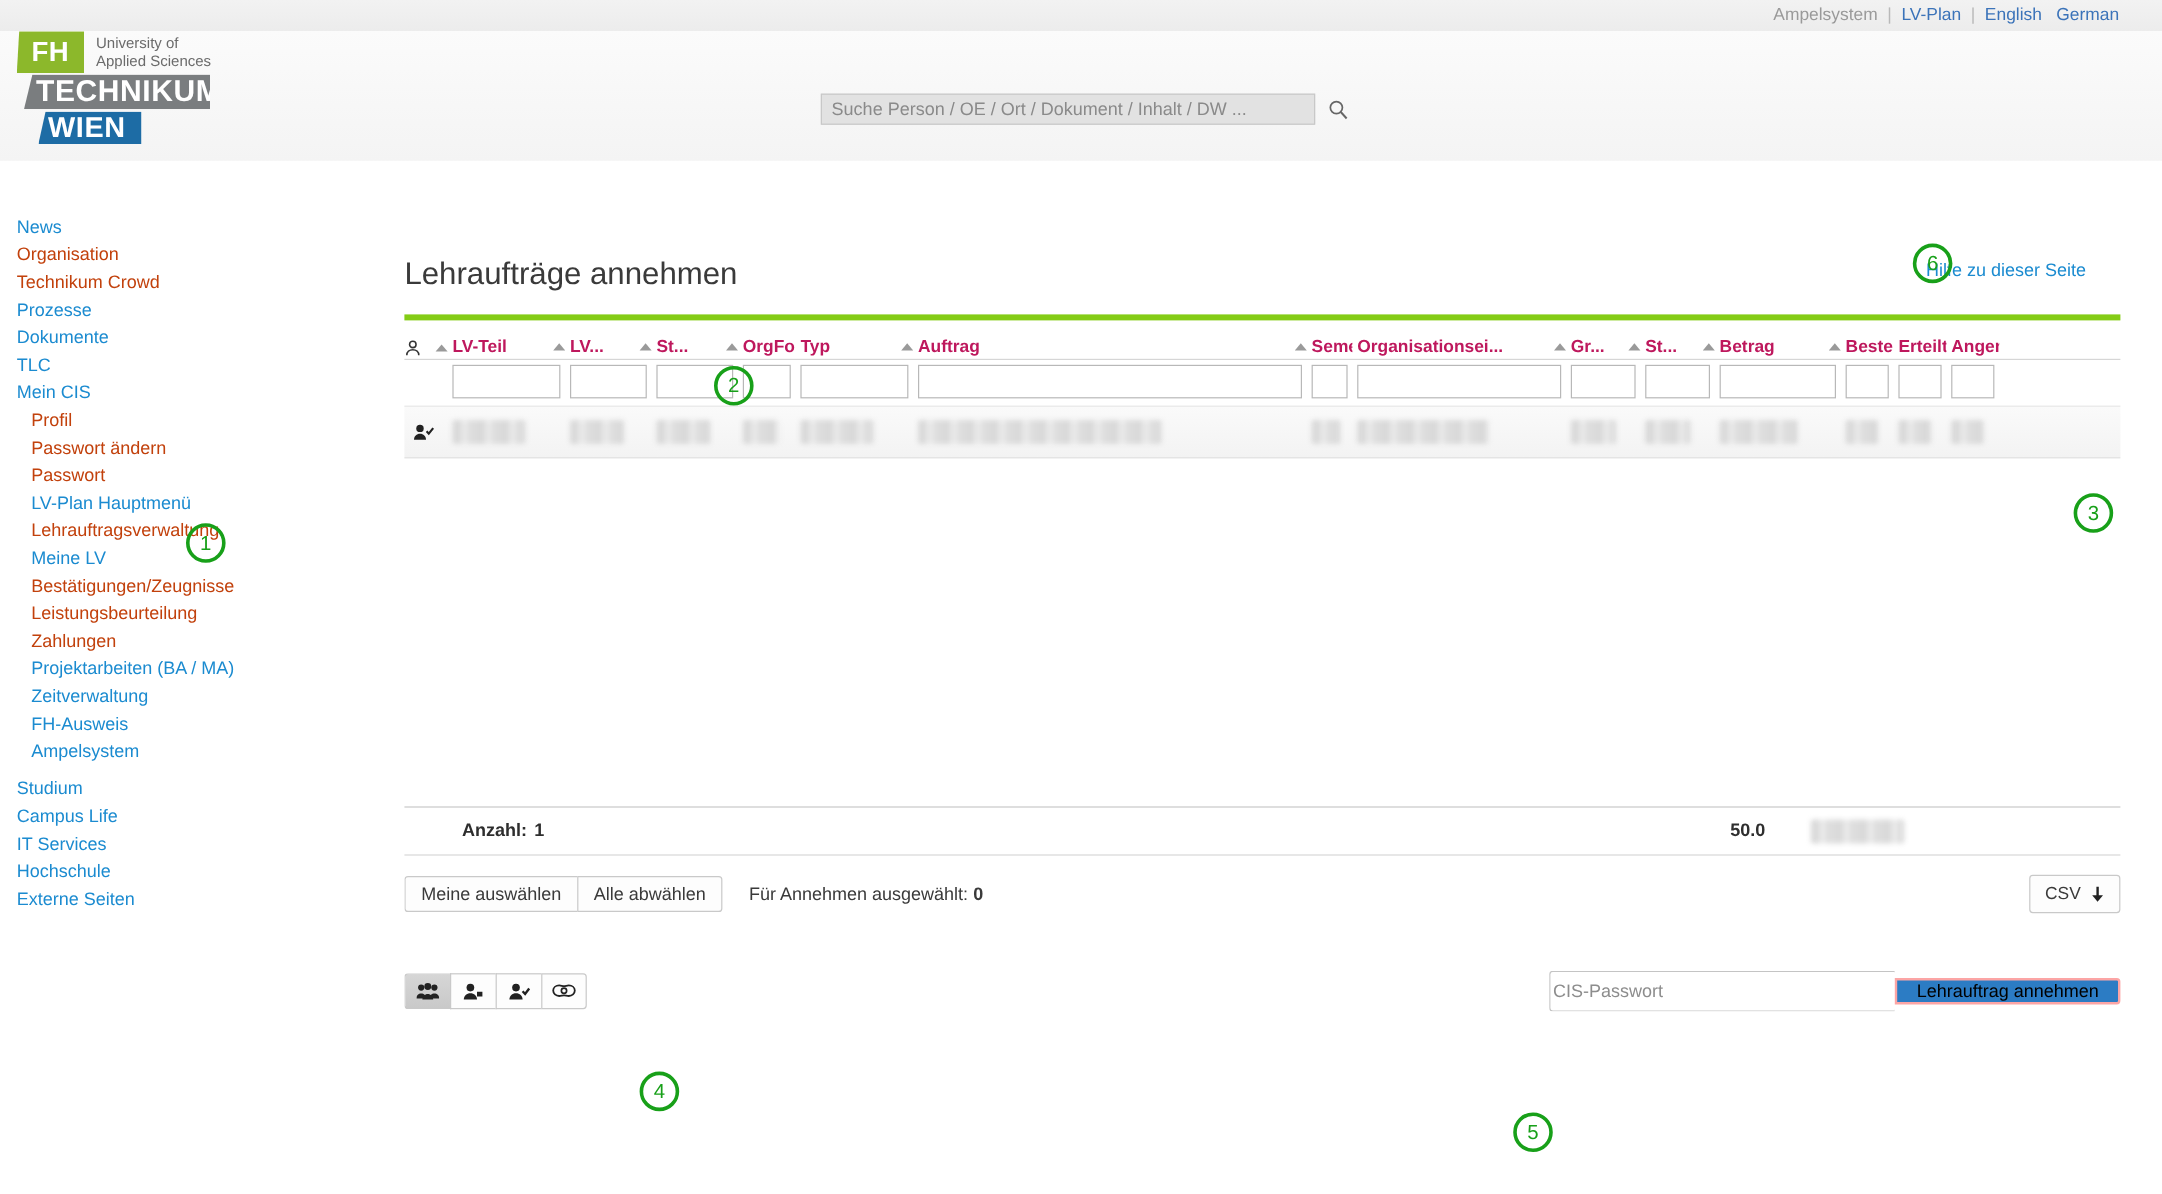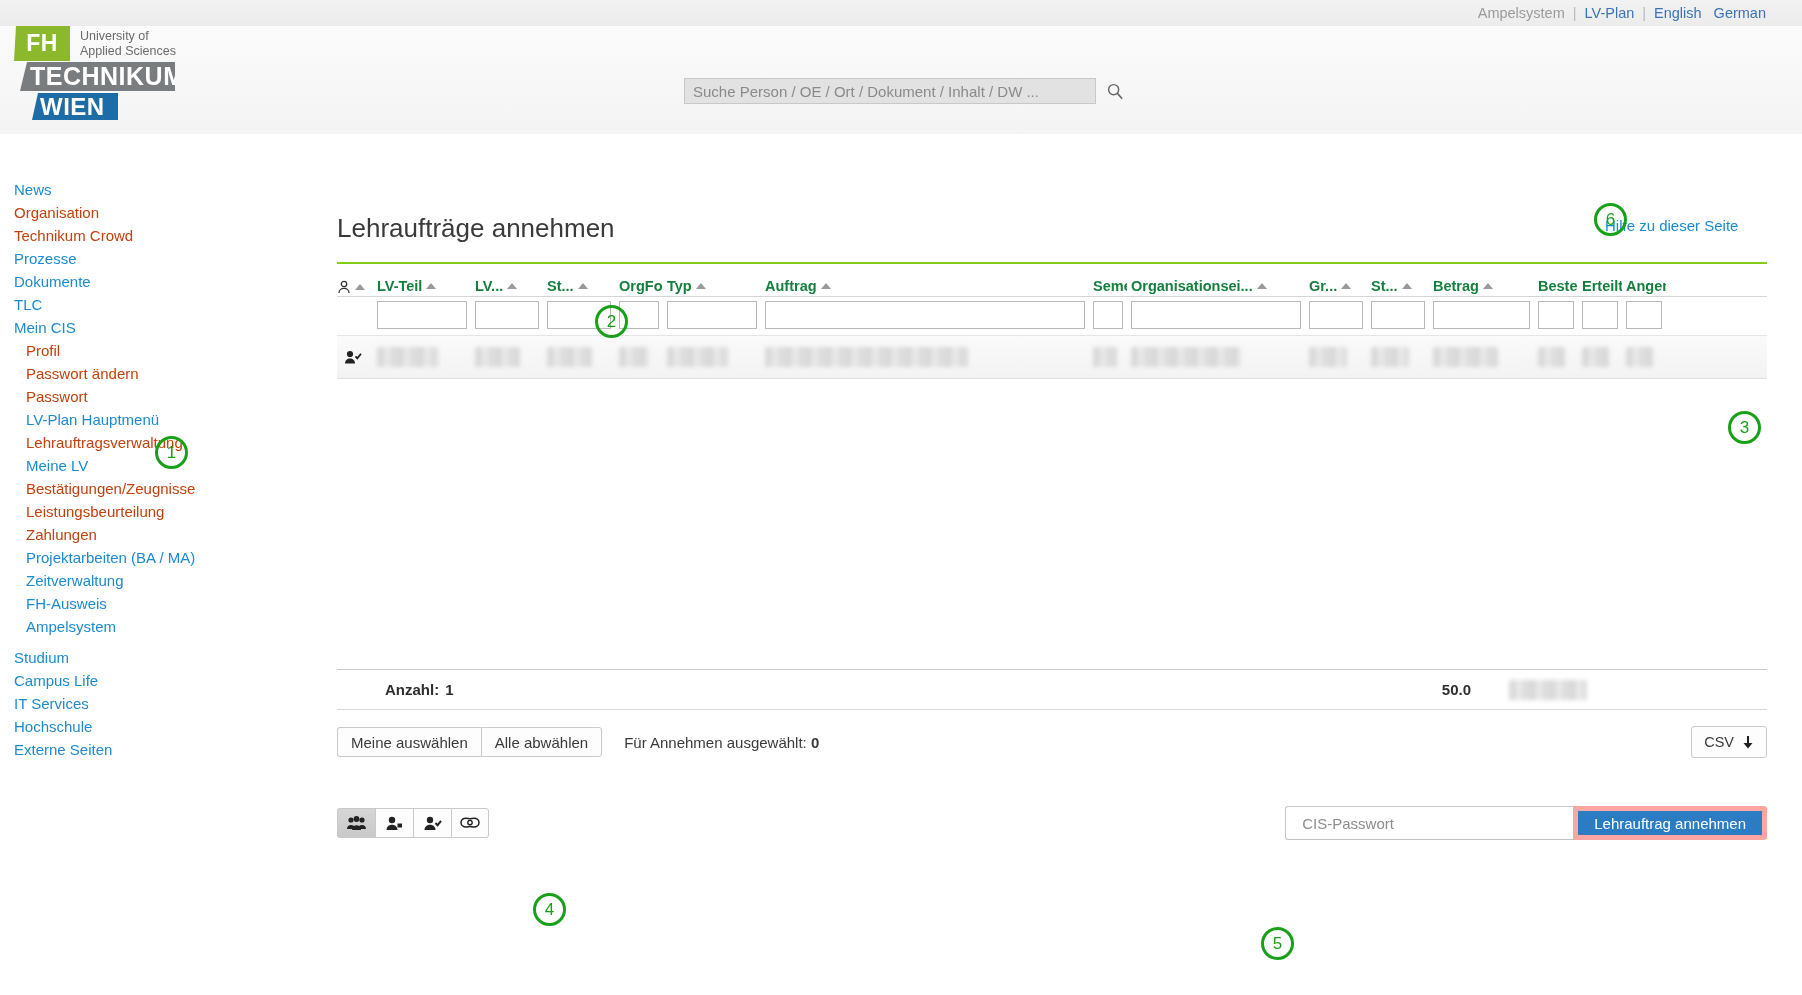--- a/index.html
+++ b/index.html
@@ -73,21 +73,21 @@
   
   .sidebar { position: absolute; left: 14px; top: 178px; width: 210px; font-size: 15px; }
   .nav-item { padding: 3px 0; color:#1b8bd0; cursor:pointer; white-space:nowrap; }
   .nav-item.muted { color:#c2410c; cursor:default; }
   .nav-item.sub { padding-left: 12px; }
   .nav-gap { height: 8px; }
 
   
   .main { position:absolute; left: 337px; top: 213px; width: 1430px; }
   .page-title { font-size: 26px; color:#3a3a3a; padding-bottom: 18px; font-weight: normal; }
-  .title-rule { border-bottom: 2px solid #84cc16; }
+  .title-rule { border-bottom: 5px solid #84cc16; }
 
   .toolbar { display:flex; align-items:center; gap: 10px; padding-top: 18px; }
   .season-select {
     width: 148px; height: 30px;
     border: 1px solid #c4c4c4; border-radius: 3px;
     background: #fbfbfb; font-size: 15px; color:#3a3a3a;
     padding-left: 8px;
     font-family: "Liberation Sans", sans-serif;
     -webkit-appearance: none; appearance: none;
     background-image: linear-gradient(to bottom,#f3f3f3,#dedede);
@@ -103,24 +103,25 @@
   .btn {
     height: 30px; border:1px solid #c9c9c9; background:#fdfdfd;
     border-radius:3px; font-size:15px; color:#3a3a3a; padding: 0 13px;
     cursor:pointer; font-family:"Liberation Sans", sans-serif;
   }
 
   
   .tbl { width: 1430px; margin-top: 14px; }
   .thead-row { display:flex; align-items:flex-end; border-bottom:1px solid #d6d6d6; padding-bottom: 2px; }
   .th {
-    font-size: 14.5px; font-weight: bold; color:#15803d;
+    font-size: 14.5px; font-weight: bold; color:#be185d;
     display:flex; align-items:center; gap: 4px;
     overflow:hidden; white-space:nowrap; padding-right: 4px;
     cursor:pointer;
+    justify-content:space-between;
   }
   .sort-ico {
     width:0;height:0;border-left:5px solid transparent;border-right:5px solid transparent;
     border-bottom:6px solid #9a9a9a; flex:0 0 auto;
   }
   .filter-row { display:flex; align-items:center; padding-top: 4px; }
   .fcell { padding-right: 8px; }
   .finput {
     height: 28px; border:1px solid #b8b8b8; background:#fff;
     font-size: 14px; padding: 0 4px; width: 100%;
@@ -165,26 +166,26 @@
     width: 38px; height: 30px; border:1px solid #c9c9c9; background:#fdfdfd;
     display:flex; align-items:center; justify-content:center; cursor:pointer;
     border-right-width:0;
   }
   .iconbtn:first-child { border-top-left-radius:3px;border-bottom-left-radius:3px;
     background: linear-gradient(to bottom,#d6d6d6,#c9c9c9); }
   .iconbtn:last-child { border-right-width:1px; border-top-right-radius:3px;border-bottom-right-radius:3px; }
   .pwd-wrap { margin-left:auto; display:flex; align-items:center; }
   .pwd-input {
     width: 288px; height: 34px; border:1px solid #c4c4c4; border-right:none;
-    border-radius: 3px 0 0 3px; font-size:15px; color:#555; padding: 0 16px;
+    border-radius: 3px 0 0 3px; font-size:15px; color:#555; padding: 0 2px;
     font-family:"Liberation Sans", sans-serif;
   }
   .pwd-input::placeholder { color:#8d8d8d; }
   .accept-btn {
-    height: 34px; background:#2c7cc4; color:#ffffff; border:5px solid #fca5a5;
+    height: 22px; background:#2c7cc4; color:#000000; border:2px solid #fca5a5;
     border-radius: 0 3px 3px 0; font-size:15px; padding: 0 16px; cursor:pointer;
     font-family:"Liberation Sans", sans-serif;
   }
 
   
   .help-link {
     position:absolute; left: 1605px; top: 217px;
     font-size: 15px; color:#1b8bd0; cursor:pointer; white-space:nowrap;
   }
 

